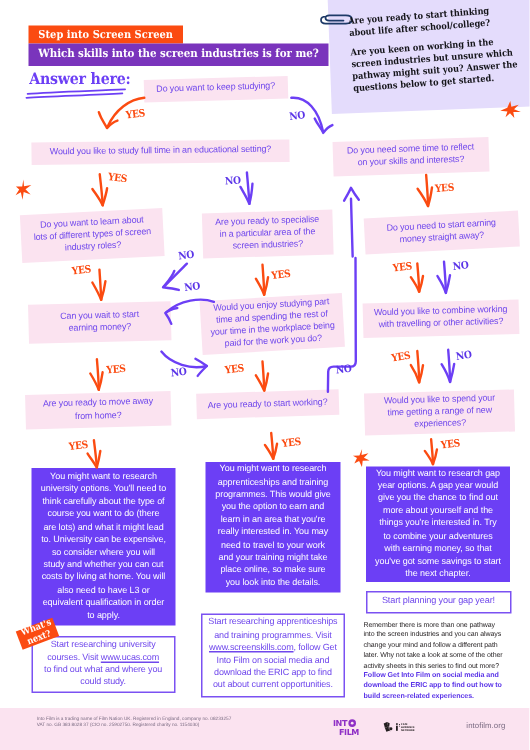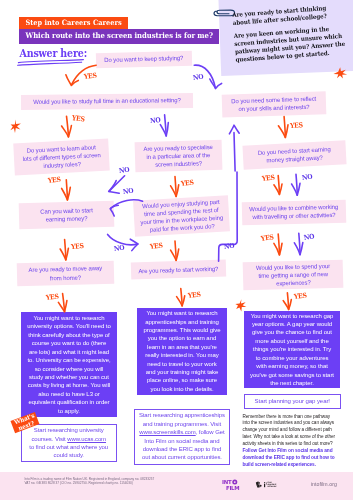--- a/index.html
+++ b/index.html
@@ -87,22 +87,22 @@
 
   <div class="abs" id="note-panel"></div>
   <svg class="abs" style="left:212px;top:7px;" width="26" height="13" viewBox="0 0 26 13">
     <path d="M5.2 4.0 C3.0 4.0 2.0 5.0 2.0 6.3 C2.0 7.7 3.1 8.7 5.2 8.7 L18.6 8.7 C21.2 8.7 22.6 7.5 22.6 6.0 C22.6 4.4 21.3 3.2 18.6 3.2 L7.6 3.2 C5.9 3.2 5.0 4.0 5.0 5.0 C5.0 6.0 5.8 6.7 7.4 6.7 L17.0 6.7" fill="none" stroke="#1e3a68" stroke-width="1.15" stroke-linecap="round" stroke-linejoin="round"></path>
   </svg>
   <div class="abs" id="note-text">
     <p>Are you ready to start thinking about life after school/college?</p>
     <p>Are you keen on working in the screen industries but unsure which pathway might suit you? Answer the questions below to get started.</p>
   </div>
 
-  <div class="abs" id="banner-orange">Step into Careers Careers</div>
-  <div class="abs" id="banner-purple">Which route into the screen industries is for me?</div>
+  <div class="abs" id="banner-orange">Step into Screen Screen</div>
+  <div class="abs" id="banner-purple">Which skills into the screen industries is for me?</div>
   <div class="abs" id="start-here">Answer here:</div>
   <svg class="abs" style="left:16px;top:58px;" width="70" height="10" viewBox="0 0 70 10">
     <path d="M2.4 4.6 C17 3.3 42 2.7 67.4 1.6" fill="none" stroke="#6C3FF5" stroke-width="1.15" stroke-linecap="round"></path>
     <path d="M1.6 7.2 C16 6.2 44 5.4 65.6 4.2" fill="none" stroke="#6C3FF5" stroke-width="1.15" stroke-linecap="round"></path>
   </svg>
 
   <div class="abs qbox" style="left:95.6px;top:51.5px;width:95.5px;height:14.5px;transform:rotate(-1.6deg);">
     <span style="width:88px">Do you want to keep studying?</span>
     </div>
 

